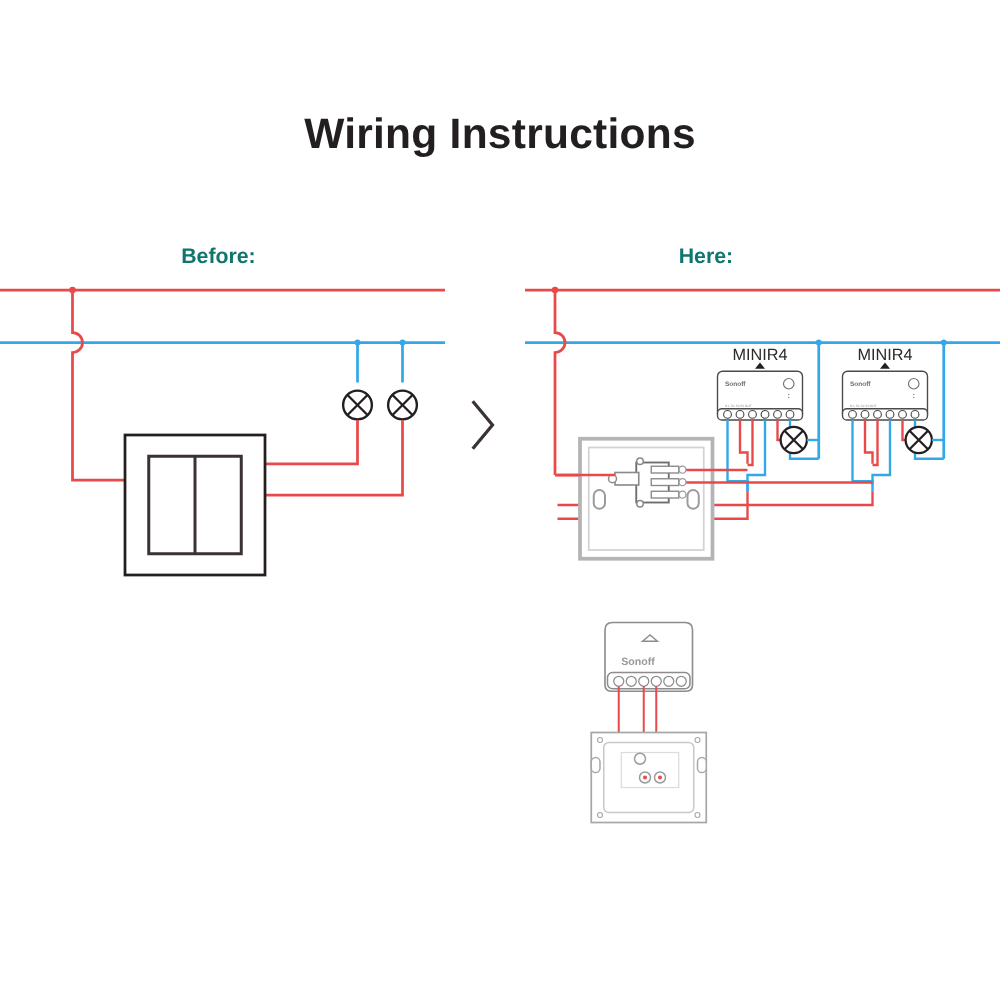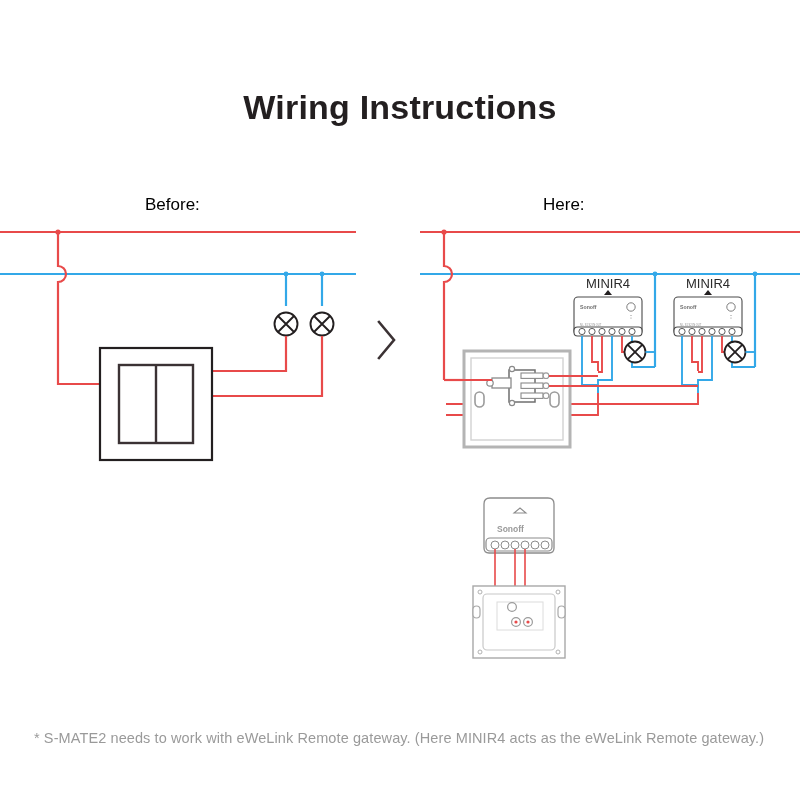--- a/index.html
+++ b/index.html
@@ -25,22 +25,22 @@
     width: 800px;
     text-align: center;
     font-size: 34px;
     font-weight: bold;
     color: #231f20;
     letter-spacing: 0.2px;
   }
   .col-label {
     position: absolute;
     font-size: 17px;
-    color: #000000;
-    font-weight: normal;
+    color: #0f766e;
+    font-weight: bold;
   }
   #label-before { top: 195px; left: 145px; }
   #label-after  { top: 195px; left: 543px; }
   #footnote {
     position: absolute;
     top: 730px;
     left: 34px;
     width: 740px;
     font-size: 14.5px;
     color: #9a9a9a;
@@ -277,15 +277,14 @@
           <circle cx="512" cy="607" r="4.4" fill="#ffffff" stroke="#9b9b9b" stroke-width="1.2"></circle>
           <circle cx="516" cy="622" r="4.4" fill="#ffffff" stroke="#9b9b9b" stroke-width="1.2"></circle>
           <circle cx="528" cy="622" r="4.4" fill="#ffffff" stroke="#9b9b9b" stroke-width="1.2"></circle>
           <circle cx="516" cy="622" r="1.6" fill="#e84a4a"></circle>
           <circle cx="528" cy="622" r="1.6" fill="#e84a4a"></circle>
         </g>
       </g>
     </g>
   </svg>
 
-  <div id="footnote">* S-MATE2 needs to work with eWeLink Remote gateway. (Here MINIR4 acts as the eWeLink Remote gateway.)</div>
 
 </div>
 
 </body></html>

